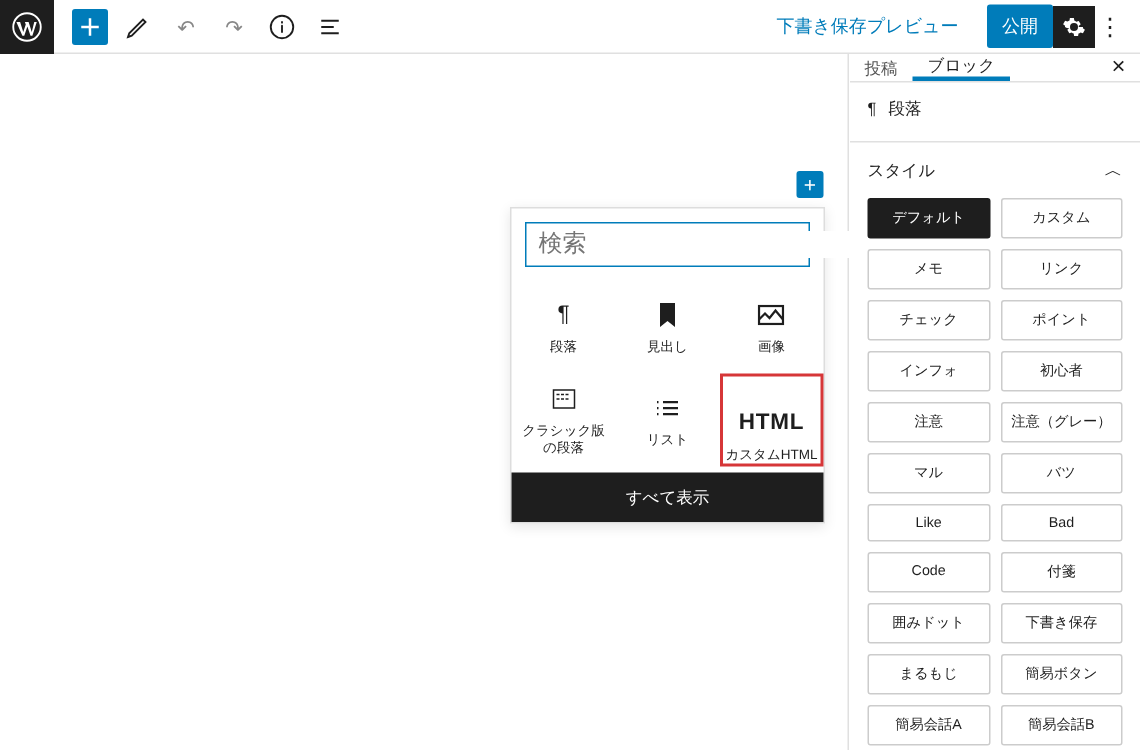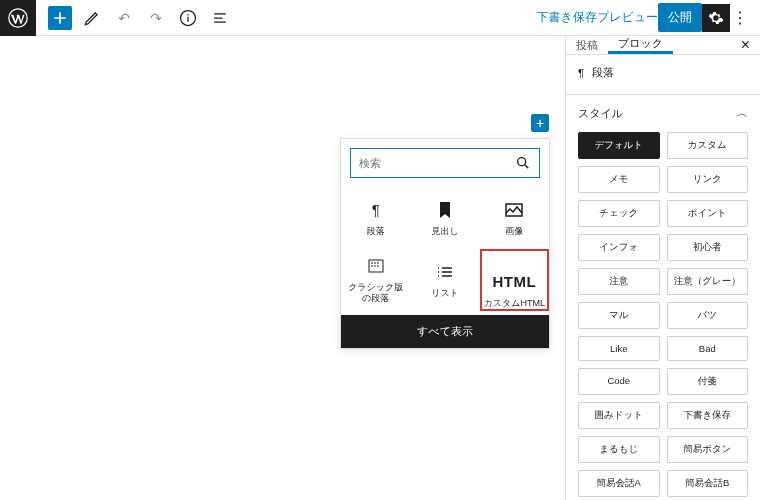--- a/index.html
+++ b/index.html
@@ -7,30 +7,30 @@
 .topbar { height:36px; display:flex; align-items:center; border-bottom:1px solid #e0e0e0; }
 .wp-logo { width:36px; height:36px; background:#1e1e1e; display:flex; align-items:center; justify-content:center; color:#fff; }
 .wp-logo svg { width:20px; height:20px; }
 .tb-left { display:flex; align-items:center; gap:8px; padding-left:12px; }
 .tb-btn { width:24px; height:24px; display:flex; align-items:center; justify-content:center; border:none; background:transparent; cursor:pointer; color:#1e1e1e; border-radius:2px; }
 .tb-btn.primary { background:#007cba; color:#fff; }
 .tb-btn svg { width:20px; height:20px; }
 .tb-btn .arrow { font-size:14px; color:#888; }
 .tb-right { margin-left:auto; display:flex; align-items:center; padding-right:10px; }
 .tb-link { color:#007cba; font-size:12px; cursor:pointer; }
-.tb-publish { background:#007cba; color:#fff; padding:6px 10px; font-size:12px; border:none; cursor:pointer; border-radius:2px; }
+.tb-publish { background:#007cba; color:#fff; padding:6px 10px; font-size:12px; border:none; cursor:pointer; border-radius:2px;margin-left:19px; }
 .tb-gear { width:28px; height:28px; background:#1e1e1e; color:#fff; display:flex; align-items:center; justify-content:center; cursor:pointer; }
 .tb-more { width:20px; display:flex; align-items:center; justify-content:center; cursor:pointer; font-size:16px; }
 .main { display:flex; height:calc(500px - 36px); }
 .canvas { flex:1; position:relative; }
 .add-square { position:absolute; top:78px; left:531px; width:18px; height:18px; background:#007cba; color:#fff; display:flex; align-items:center; justify-content:center; font-size:14px; cursor:pointer; border-radius:2px; }
 .inserter { position:absolute; top:102px; left:340px; width:210px; background:#fff; border:1px solid #ddd; box-shadow:0 2px 8px rgba(0,0,0,0.1); display:flex; flex-direction:column; }
 .search-row { padding:9px; }
 .search-box { border:1.5px solid #007cba; height:30px; display:flex; align-items:center; padding:0 8px; }
-.search-box input { flex:1; border:none; outline:none; font-size:11px; color:#757575; }
+.search-box input { flex:1; border:none; outline:none; font-size:16px; color:#757575; }
 .search-box .sicon { width:16px; height:16px; }
 .block-grid { display:grid; grid-template-columns:repeat(3,1fr); padding:0 0 4px 0; }
 .block-item { height:62px; display:flex; flex-direction:column; align-items:center; justify-content:center; gap:6px; cursor:pointer; border:2px solid transparent; }
 .block-item.highlighted { border:2px solid #d63638; }
 .block-item .bicon { height:20px; display:flex; align-items:center; justify-content:center; font-size:15px; }
 .block-item .blabel { font-size:9px; text-align:center; line-height:1.2; padding:0 2px; }
 .html-ic { font-weight:700; font-size:8px; letter-spacing:0.5px;margin-top:20px; }
 .show-all { background:#1e1e1e; color:#fff; text-align:center; padding:9px 0; font-size:11px; cursor:pointer; }
 .sidebar { width:195px; border-left:1px solid #e0e0e0; display:flex; flex-direction:column; overflow-y:auto; }
 .side-tabs { display:flex; align-items:center; border-bottom:1px solid #e0e0e0; height:38px; }

